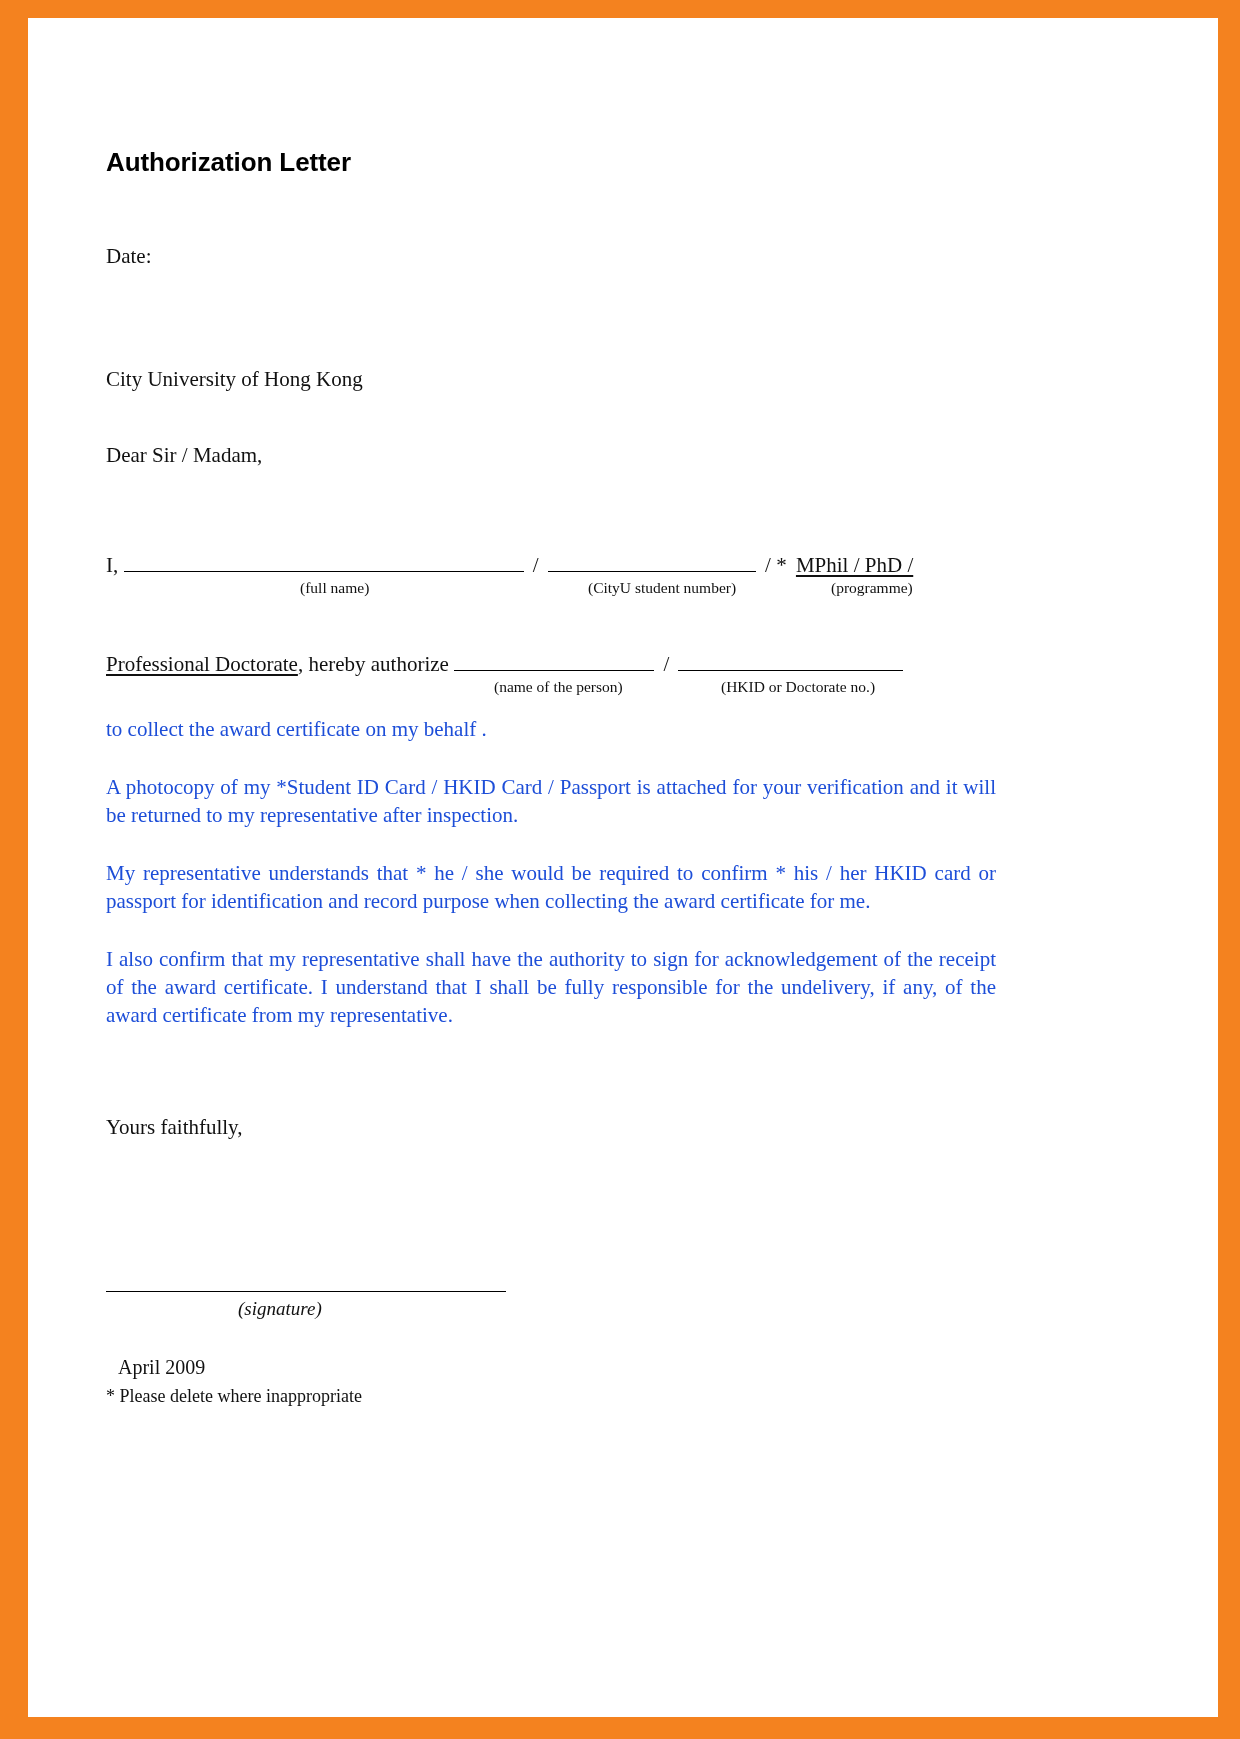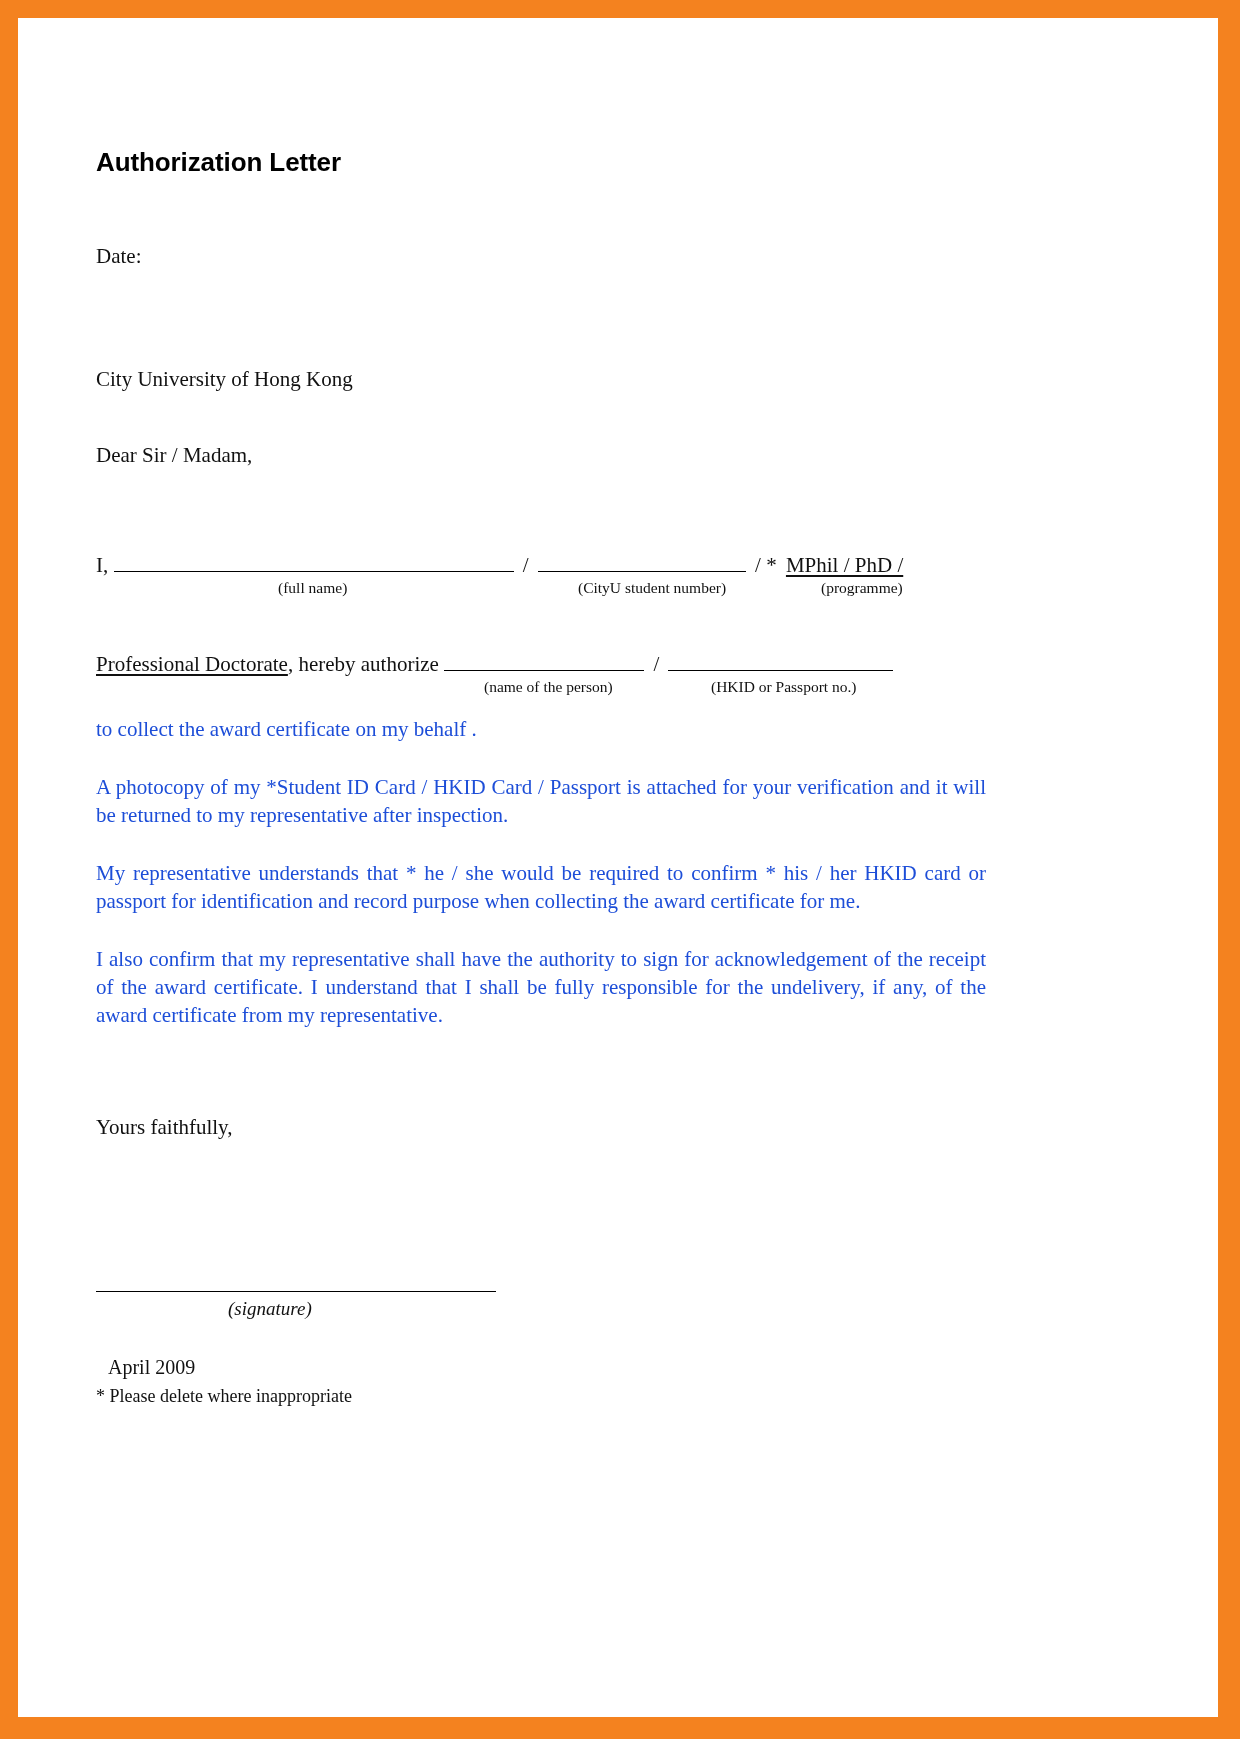--- a/index.html
+++ b/index.html
@@ -13,21 +13,21 @@
     font-family: "Liberation Serif", "DejaVu Serif", serif;
   }
 
   
   .page-frame {
     position: relative;
     width: 1240px;
     height: 1739px;
     box-sizing: border-box;
     background: #f4821f;
-    padding: 18px 22px 22px 18px;
+    padding: 18px 22px 22px 28px;
   }
   .paper {
     position: relative;
     width: 100%;
     height: 100%;
     background: #ffffff;
     box-sizing: border-box;
     overflow: hidden;
   }
 
@@ -85,21 +85,21 @@
 
   .captions {
     position: relative;
     font-size: 15.5px;
     color: #111;
     height: 20px;
     margin-top: 1px;
   }
   .captions span { position: absolute; white-space: nowrap; top: 0; }
 
-  .cap-fullname { left: 182px; }
+  .cap-fullname { left: 194px; }
   .cap-student  { left: 482px; }
   .cap-prog     { left: 725px; }
   .cap-person   { left: 388px; }
   .cap-hkid     { left: 615px; }
 
   .para {
     font-size: 21px;
     color: #1d4ed8;
     line-height: 1.33;
     text-align: justify;
@@ -177,21 +177,21 @@
       <div class="spacer-xs"></div>
 
       <div class="form-row">
         <span class="u-text">Professional Doctorate</span><span>, hereby authorize</span>
         <span class="blank w-person"></span>
         <span class="slash">/</span>
         <span class="blank w-hkid"></span>
       </div>
       <div class="captions">
         <span class="cap-person">(name of the person)</span>
-        <span class="cap-hkid">(HKID or Passport no.)</span>
+        <span class="cap-hkid">(HKID or Doctorate no.)</span>
       </div>
 
       <div class="spacer-xs"></div>
 
       <p class="para nojust">to collect the award certificate on my behalf .</p>
 
       <div class="spacer-sm"></div>
 
       <p class="para">A photocopy of my *Student ID Card / HKID Card / Passport is attached for your verification and it will be returned to my representative after inspection.</p>
 

